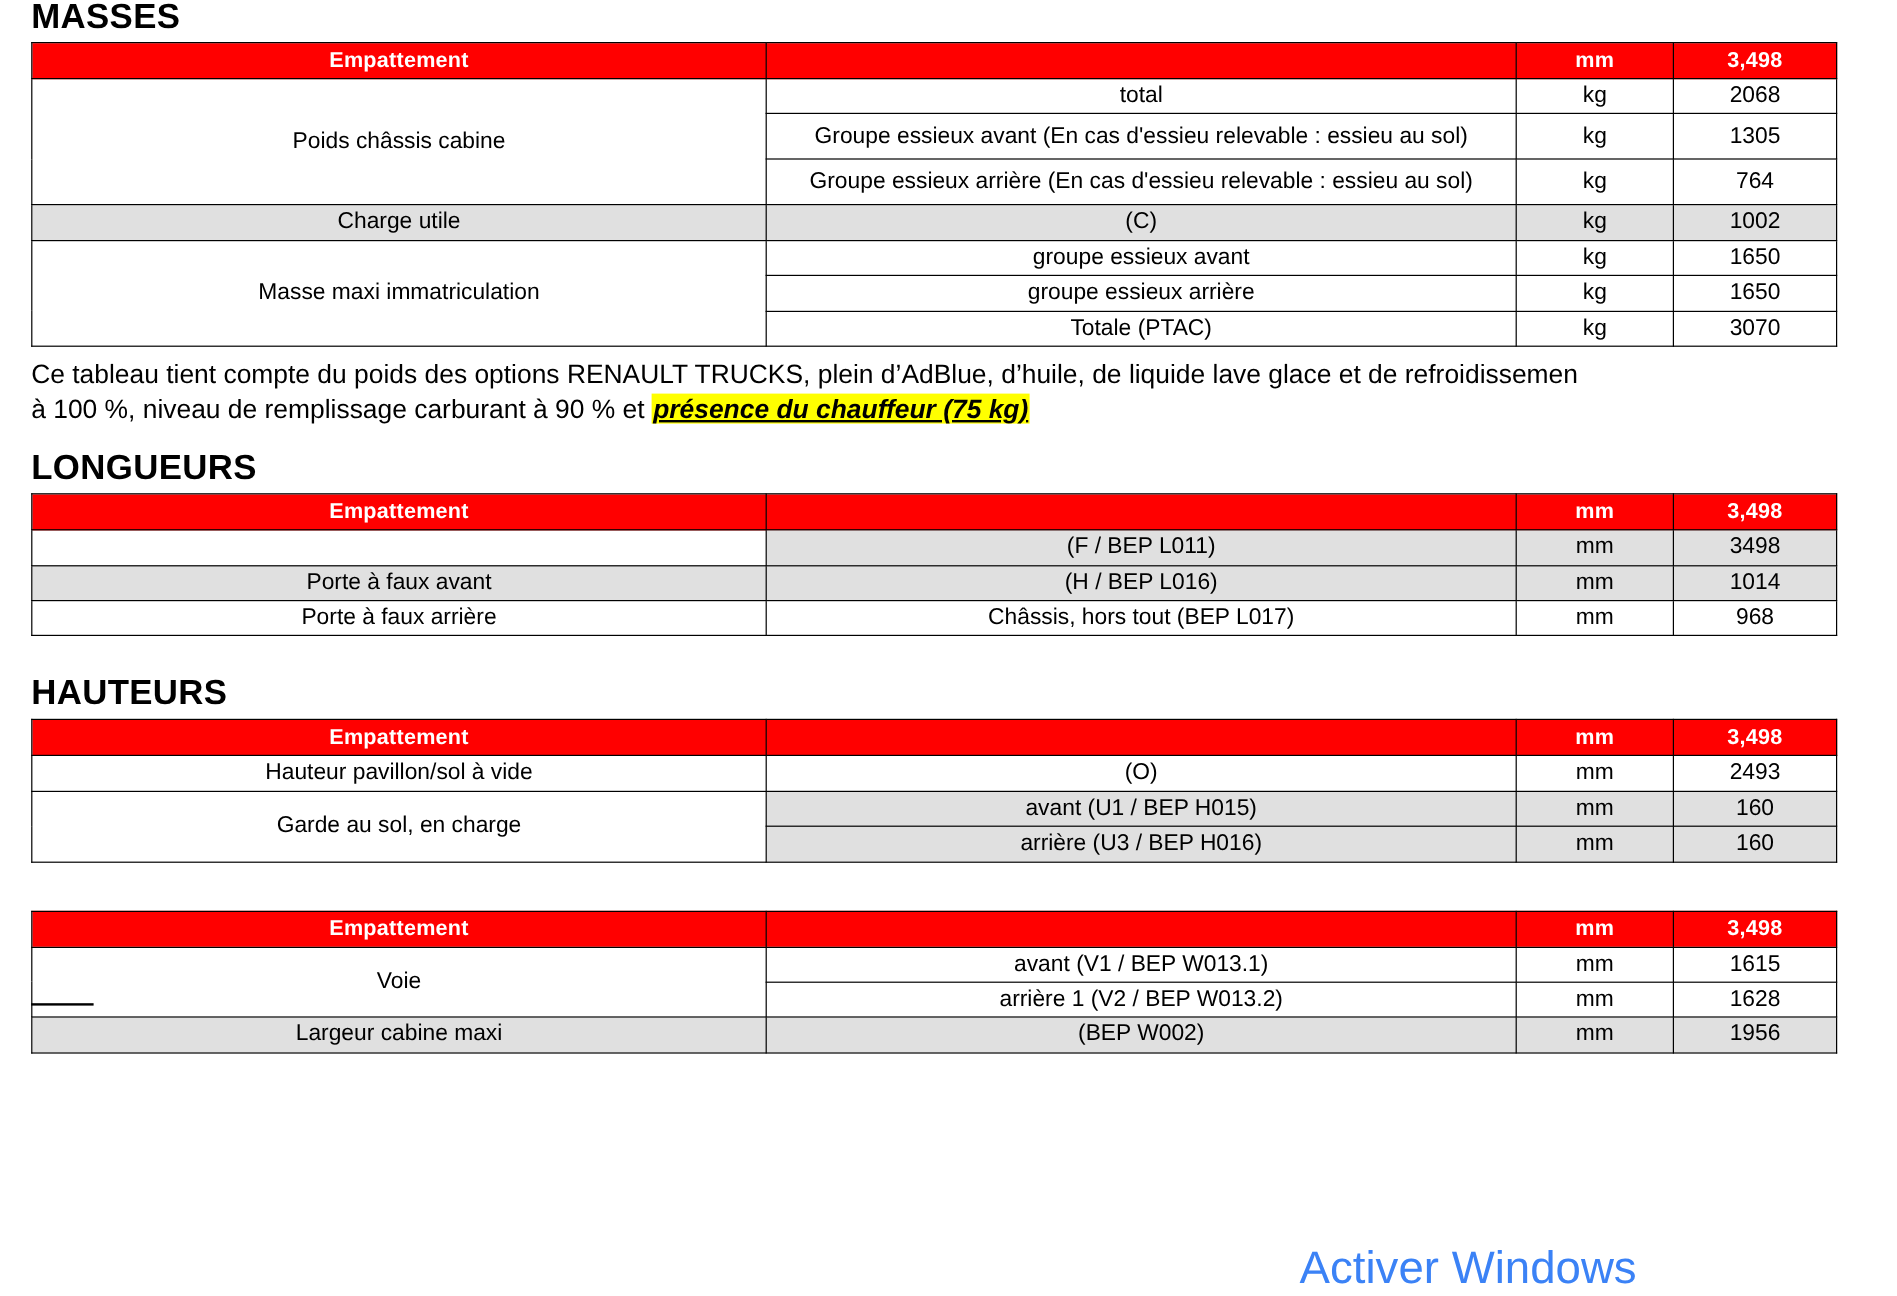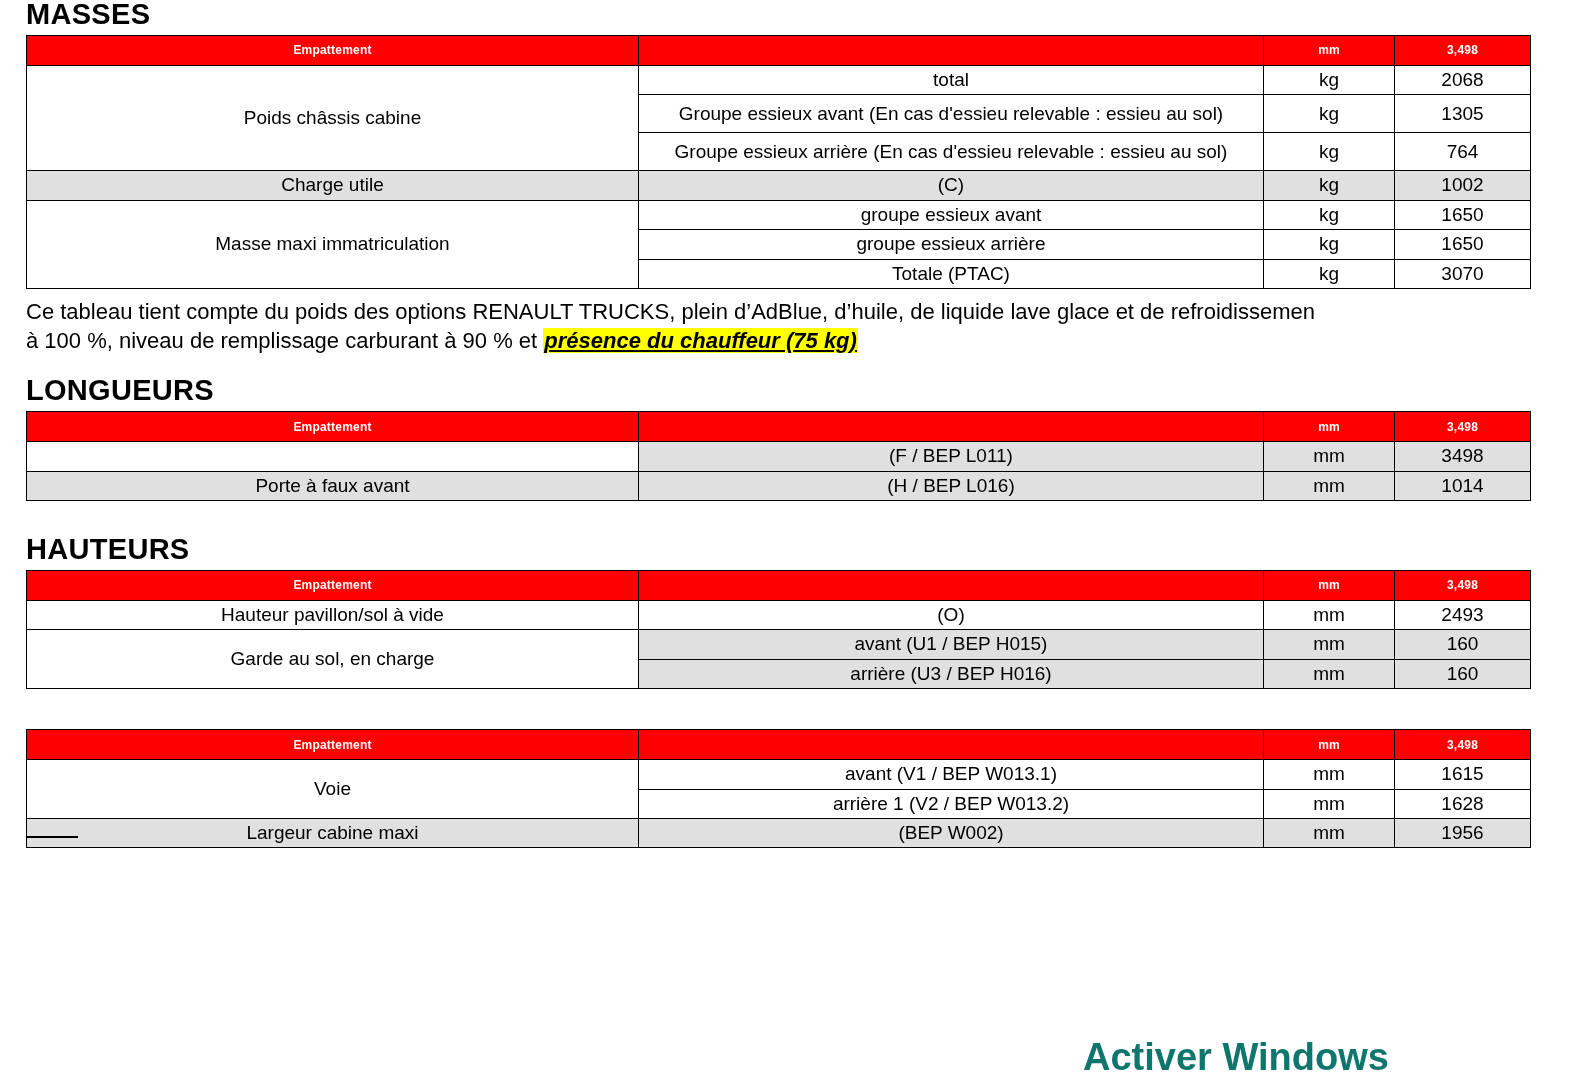--- a/index.html
+++ b/index.html
@@ -42,21 +42,21 @@
     font-weight: normal;
     padding: 3px 6px;
     text-align: center;
     vertical-align: middle;
     line-height: 1.18;
   }
   .hdr td {
     background: #ff0000;
     color: #ffffff;
     font-weight: bold;
-    font-size: 12px;
+    font-size: 18px;
     letter-spacing: 0.2px;
     height: 30px;
   }
   .hdr td.blank { background: #ff0000; }
   .shade td, td.shade { background: #e0e0e0; margin-top: 21px; }
   .col-a { width: 612px; }
   .col-b { width: 625px; }
   .col-c { width: 131px; }
   .col-d { width: 136px; }
   .note {
@@ -73,25 +73,24 @@
     text-decoration: underline;
     padding: 0 1px;
   }
   .gap-md { height: 34px; }
   .gap-lg { height: 40px; }
   .watermark {
     position: absolute;
     left: 1083px;
     top: 1036px;
     font-size: 38px;
-    color: #0f766e;
+    color: #3b82f6;
     font-family: "Liberation Sans", sans-serif;
     white-space: nowrap;
     pointer-events: none;
-    font-weight: bold;
   }
   .stub {
     position: absolute;
     left: 26px;
     top: 836px;
     width: 52px;
     height: 2px;
     background: #000000;
   }
   .tall td { height: 38px; }
@@ -182,20 +181,26 @@
         <td class="shade">(F / BEP L011)</td>
         <td class="shade">mm</td>
         <td class="shade">3498</td>
       </tr>
       <tr class="shade">
         <td>Porte à faux avant</td>
         <td>(H / BEP L016)</td>
         <td>mm</td>
         <td>1014</td>
       </tr>
+      <tr>
+        <td>Porte à faux arrière</td>
+        <td>Châssis, hors tout (BEP L017)</td>
+        <td>mm</td>
+        <td>968</td>
+      </tr>
     </tbody>
   </table>
 
   <div class="gap-md"></div>
 
   <div class="section-title">HAUTEURS</div>
   <table class="spec-table">
     <colgroup>
         <col class="col-a">
         <col class="col-b">

